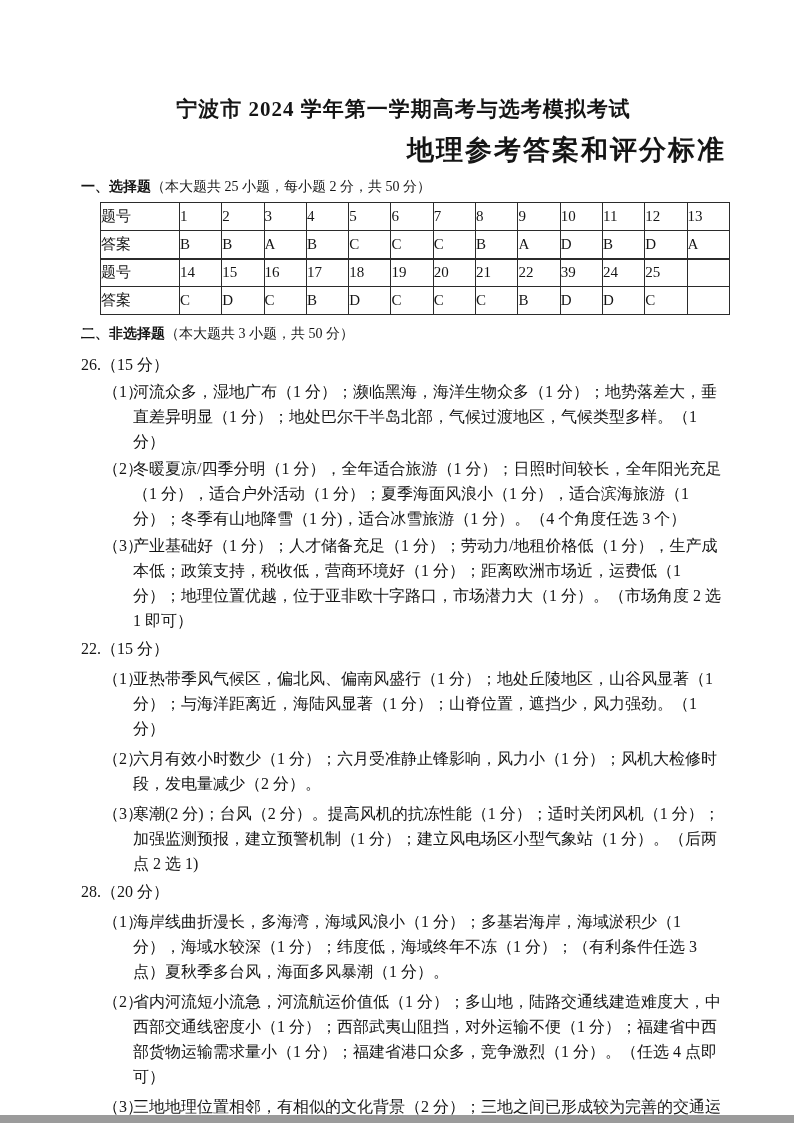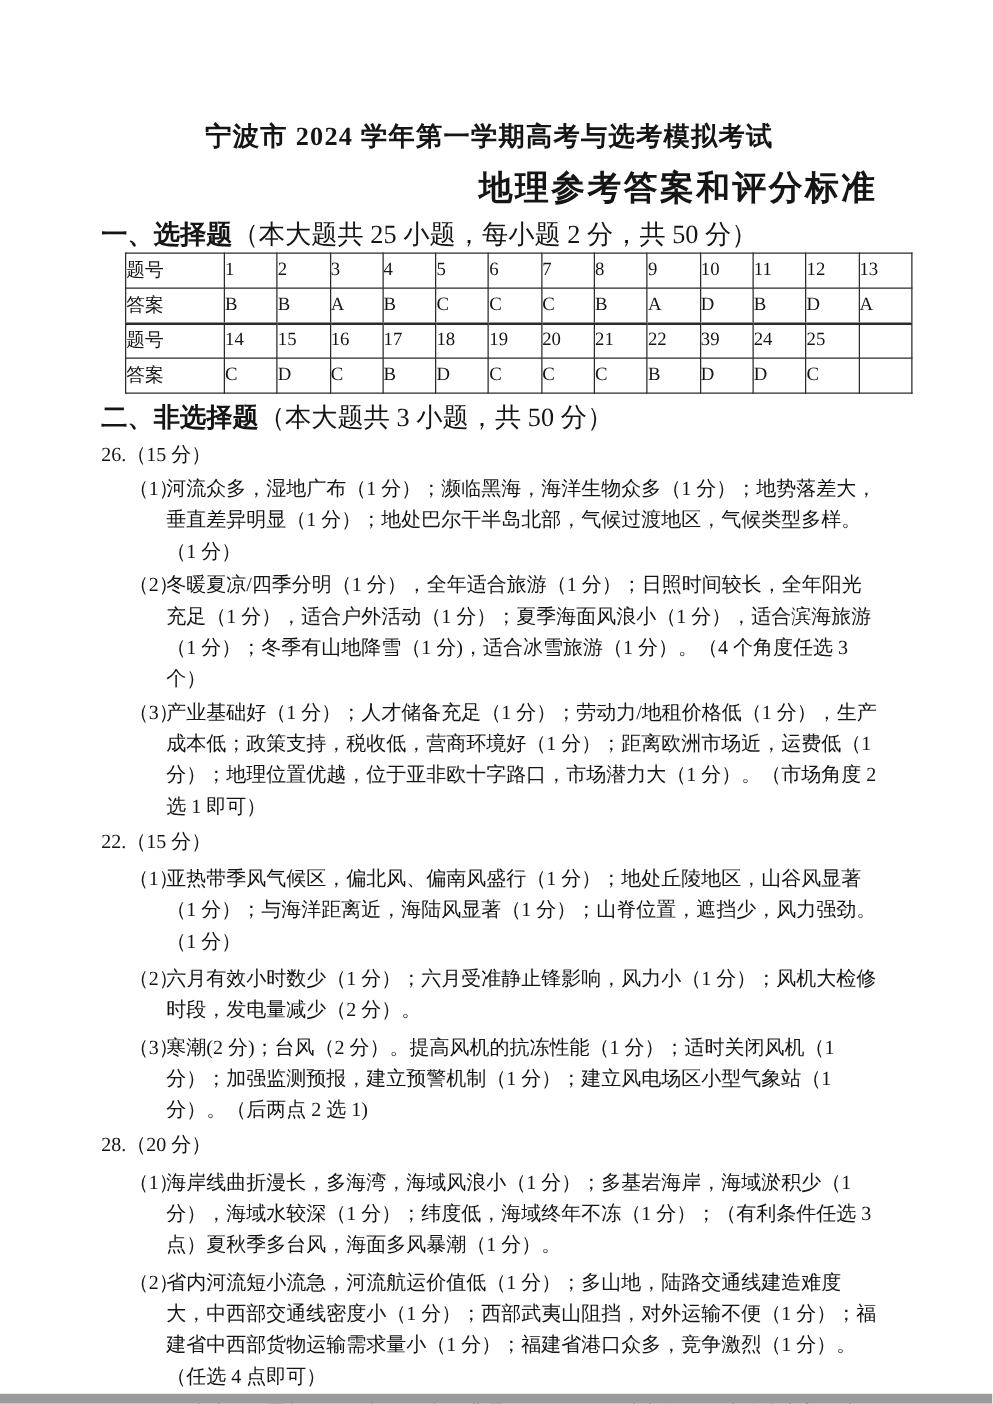--- a/index.html
+++ b/index.html
@@ -4,30 +4,30 @@
 <style>
   * { margin:0; padding:0; box-sizing:border-box; }
   html,body { background:#ffffff; }
   body {
     width:794px; height:1123px;
     position:relative;
     font-family:"Liberation Serif","DejaVu Serif",serif;
     color:#151515;
     overflow:hidden;
   }
-  .sheet { position:absolute; top:0; left:0; width:794px; height:821px; padding:96px 92px 0 81px; }
+  .sheet { position:absolute; top:0; left:0; width:794px; height:821px; padding:96px 68px 0 81px; }
   .title-main {
     text-align:center; font-weight:bold; font-size:21px; line-height:26px;
     letter-spacing:1px;
   }
   .title-sub {
     text-align:right; font-weight:bold; font-size:27px; line-height:36px;
     margin-top:10px; letter-spacing:2px;
   }
-  .section-heading { font-size:21px; line-height:24px; margin-top:7px; }
+  .section-heading { font-size:14px; line-height:24px; margin-top:7px; }
   .section-heading .sec-label { font-weight:bold; }
   .answer-table {
     border-collapse:collapse; margin-top:3px; margin-left:19px;
     width:630px; table-layout:fixed;
   }
   .answer-table th, .answer-table td {
     border:1px solid #2b2b2b; text-align:left; vertical-align:middle;
     height:28px; font-size:15px; font-weight:normal; padding:0;
   }
   .answer-table th { width:79px; }

